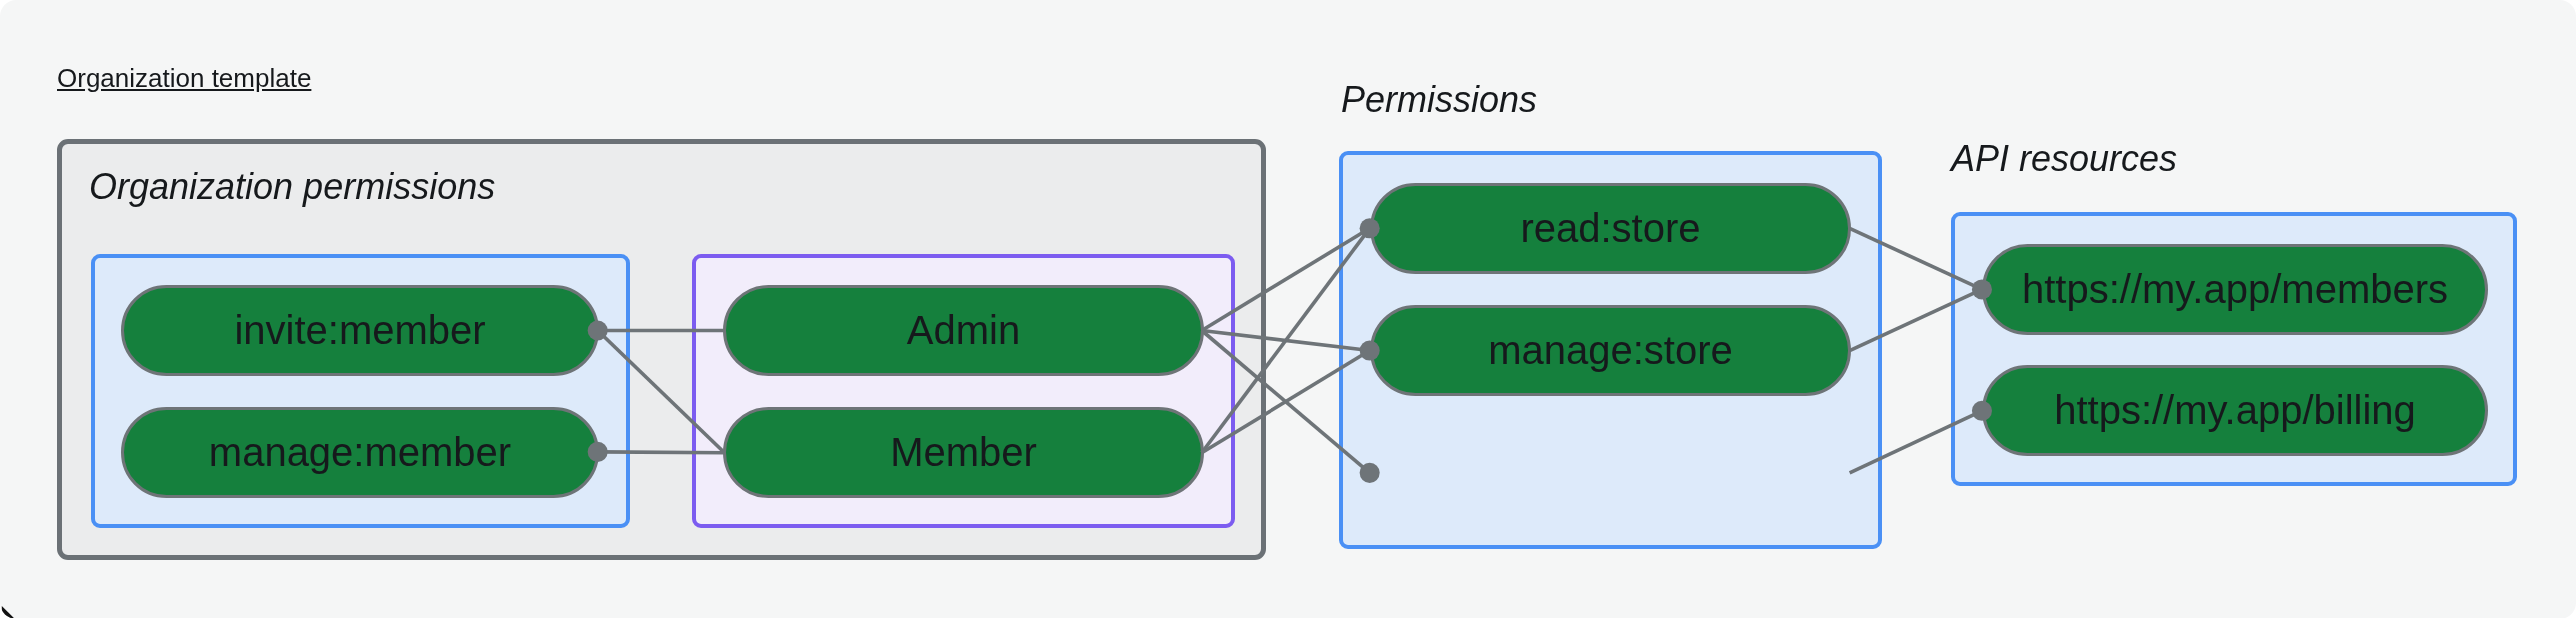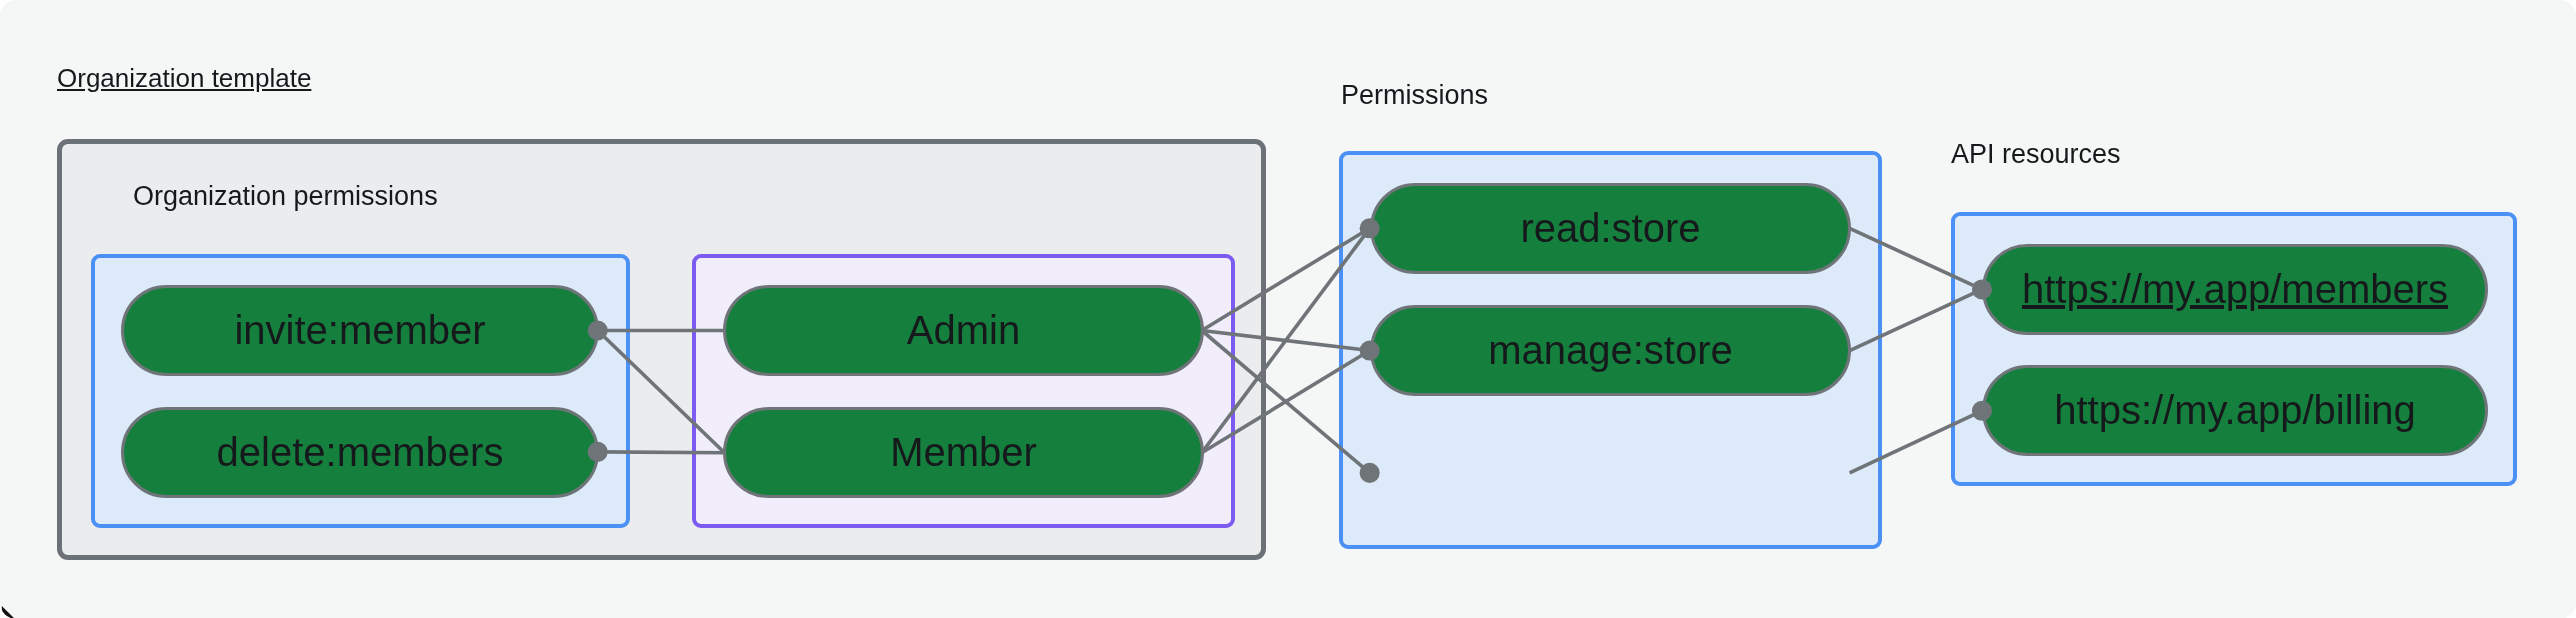--- a/index.html
+++ b/index.html
@@ -20,24 +20,25 @@
   .diagram-title {
     position: absolute;
     font-size: 26px;
     font-weight: 500;
     line-height: 1;
     white-space: nowrap;
     text-decoration: underline;
   }
   .group-label {
     position: absolute;
-    font-size: 27px;
+    font-size: 36px;
     font-weight: 500;
     line-height: 1;
     white-space: nowrap;
+    font-style: italic;
   }
   .group-box {
     position: absolute;
     box-sizing: border-box;
     border-radius: 11px;
   }
   .gray-box {
     background: #ebeced;
     border: 5.5px solid #6b7176;
   }
@@ -79,27 +80,27 @@
 </style>
 </head>
 <body>
 
 <div class="page">
 
   <div class="diagram-title" style="left:57px; top:65px;">Organization template</div>
 
   <div class="group-box gray-box" style="left:57px; top:139px; width:1209px; height:421px;"></div>
 
-  <div class="group-label" style="left:89px; top:183px;margin-left:44px;">Organization permissions</div>
+  <div class="group-label" style="left:89px; top:169px;">Organization permissions</div>
   <div class="group-box blue-box" style="left:91px; top:254px; width:539px; height:274px;"></div>
   <div class="pill" style="left:121px; top:285px; width:478px; height:91px;">
     <span>invite:member</span>
   </div>
   <div class="pill" style="left:121px; top:407px; width:478px; height:91px;">
-    <span>delete:members</span>
+    <span>manage:member</span>
   </div>
 
   <div class="group-box purple-box" style="left:692px; top:254px; width:543px; height:274px;"></div>
   <div class="pill" style="left:723px; top:285px; width:481px; height:91px;">
     <span>Admin</span>
   </div>
   <div class="pill" style="left:723px; top:407px; width:481px; height:91px;">
     <span>Member</span>
   </div>
 
@@ -107,21 +108,21 @@
   <div class="group-box blue-box" style="left:1339px; top:151px; width:543px; height:398px;"></div>
   <div class="pill" style="left:1370px; top:183px; width:481px; height:91px;">
     <span>read:store</span>
   </div>
   <div class="pill" style="left:1370px; top:305px; width:481px; height:91px;">
     <span>manage:store</span>
   </div>
 
   <div class="group-label" style="left:1951px; top:141px;">API resources</div>
   <div class="group-box blue-box" style="left:1951px; top:212px; width:566px; height:274px;"></div>
-  <div class="pill" style="left:1982px; top:244px; width:506px; height:91px;text-decoration:underline;">
+  <div class="pill" style="left:1982px; top:244px; width:506px; height:91px;">
     <span>https://my.app/members</span>
   </div>
   <div class="pill" style="left:1982px; top:365px; width:506px; height:91px;">
     <span>https://my.app/billing</span>
   </div>
 
   <svg class="edges-overlay" width="2576" height="619" viewBox="0 0 2823 678">
     <g stroke="#6e7478" stroke-width="4" fill="none">
       <line x1="655" y1="362" x2="794" y2="362"></line>
       <line x1="655" y1="362" x2="794" y2="496"></line>

